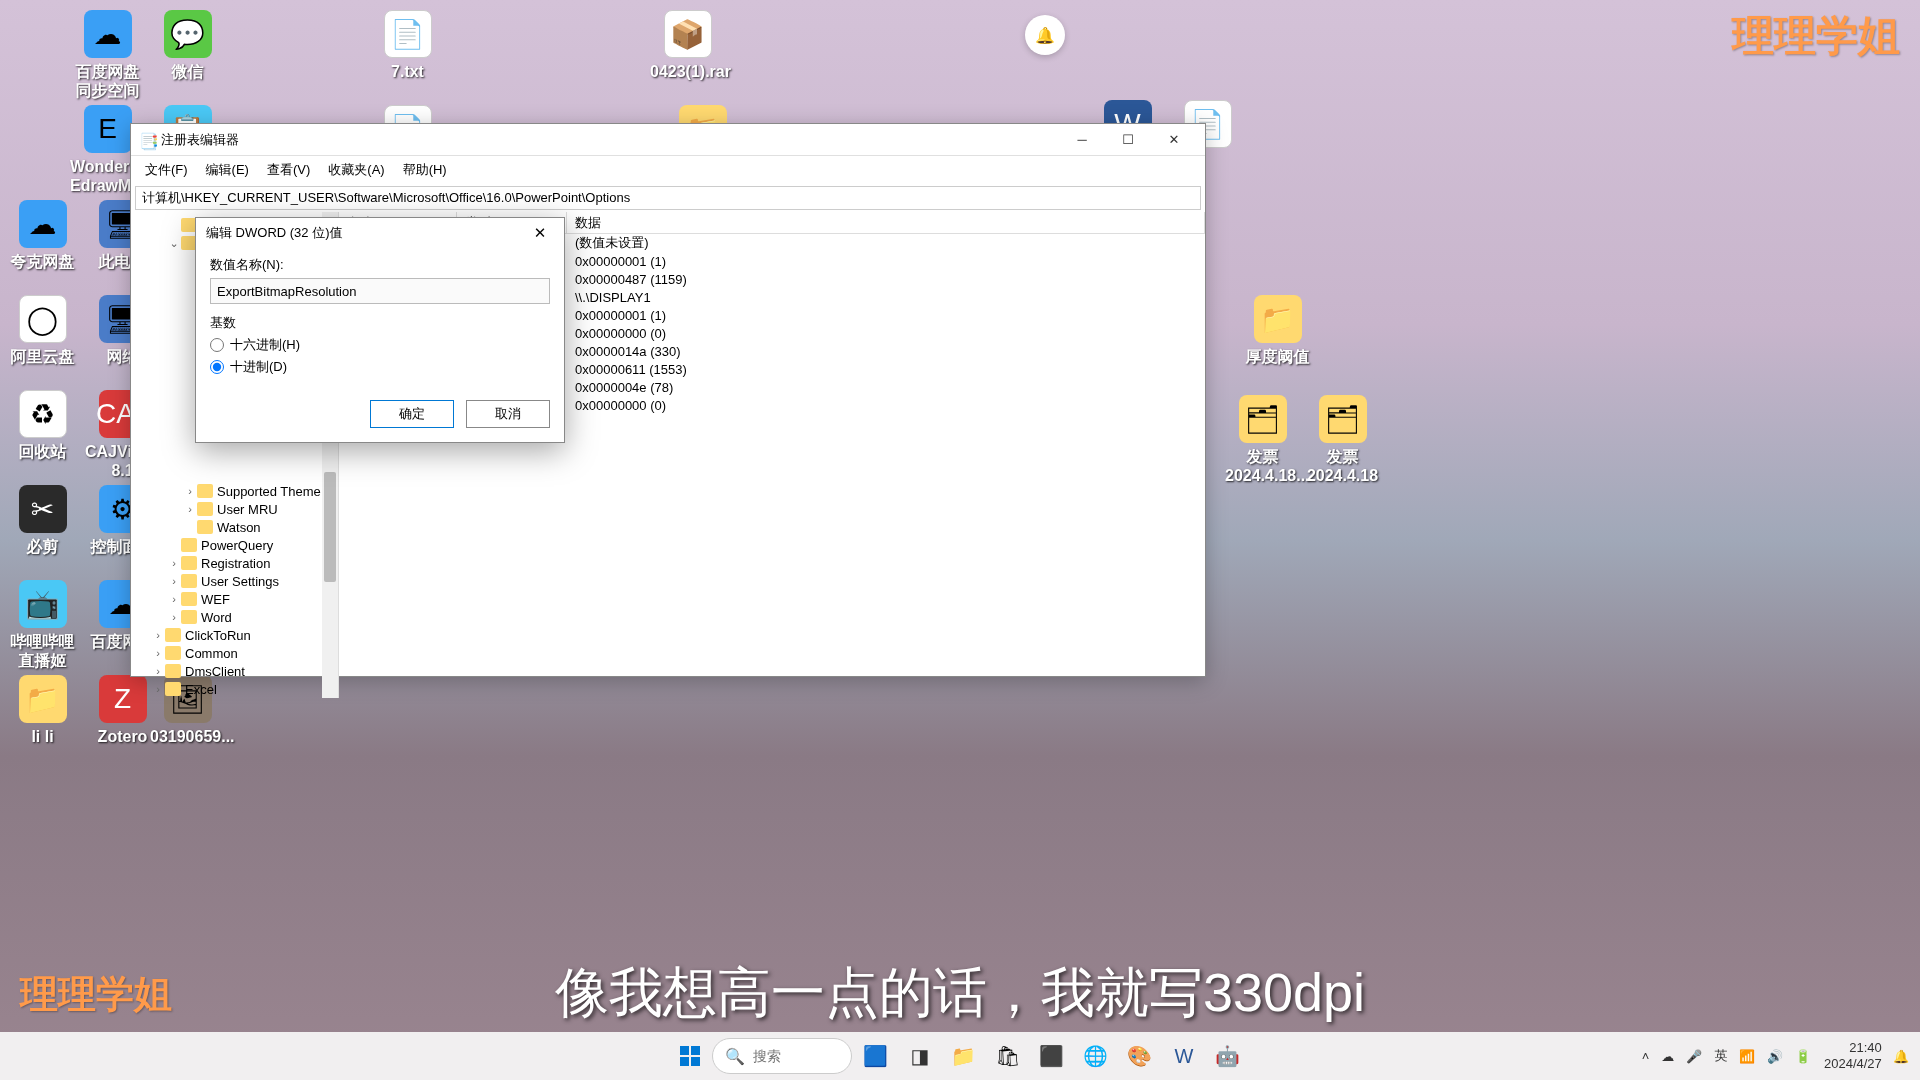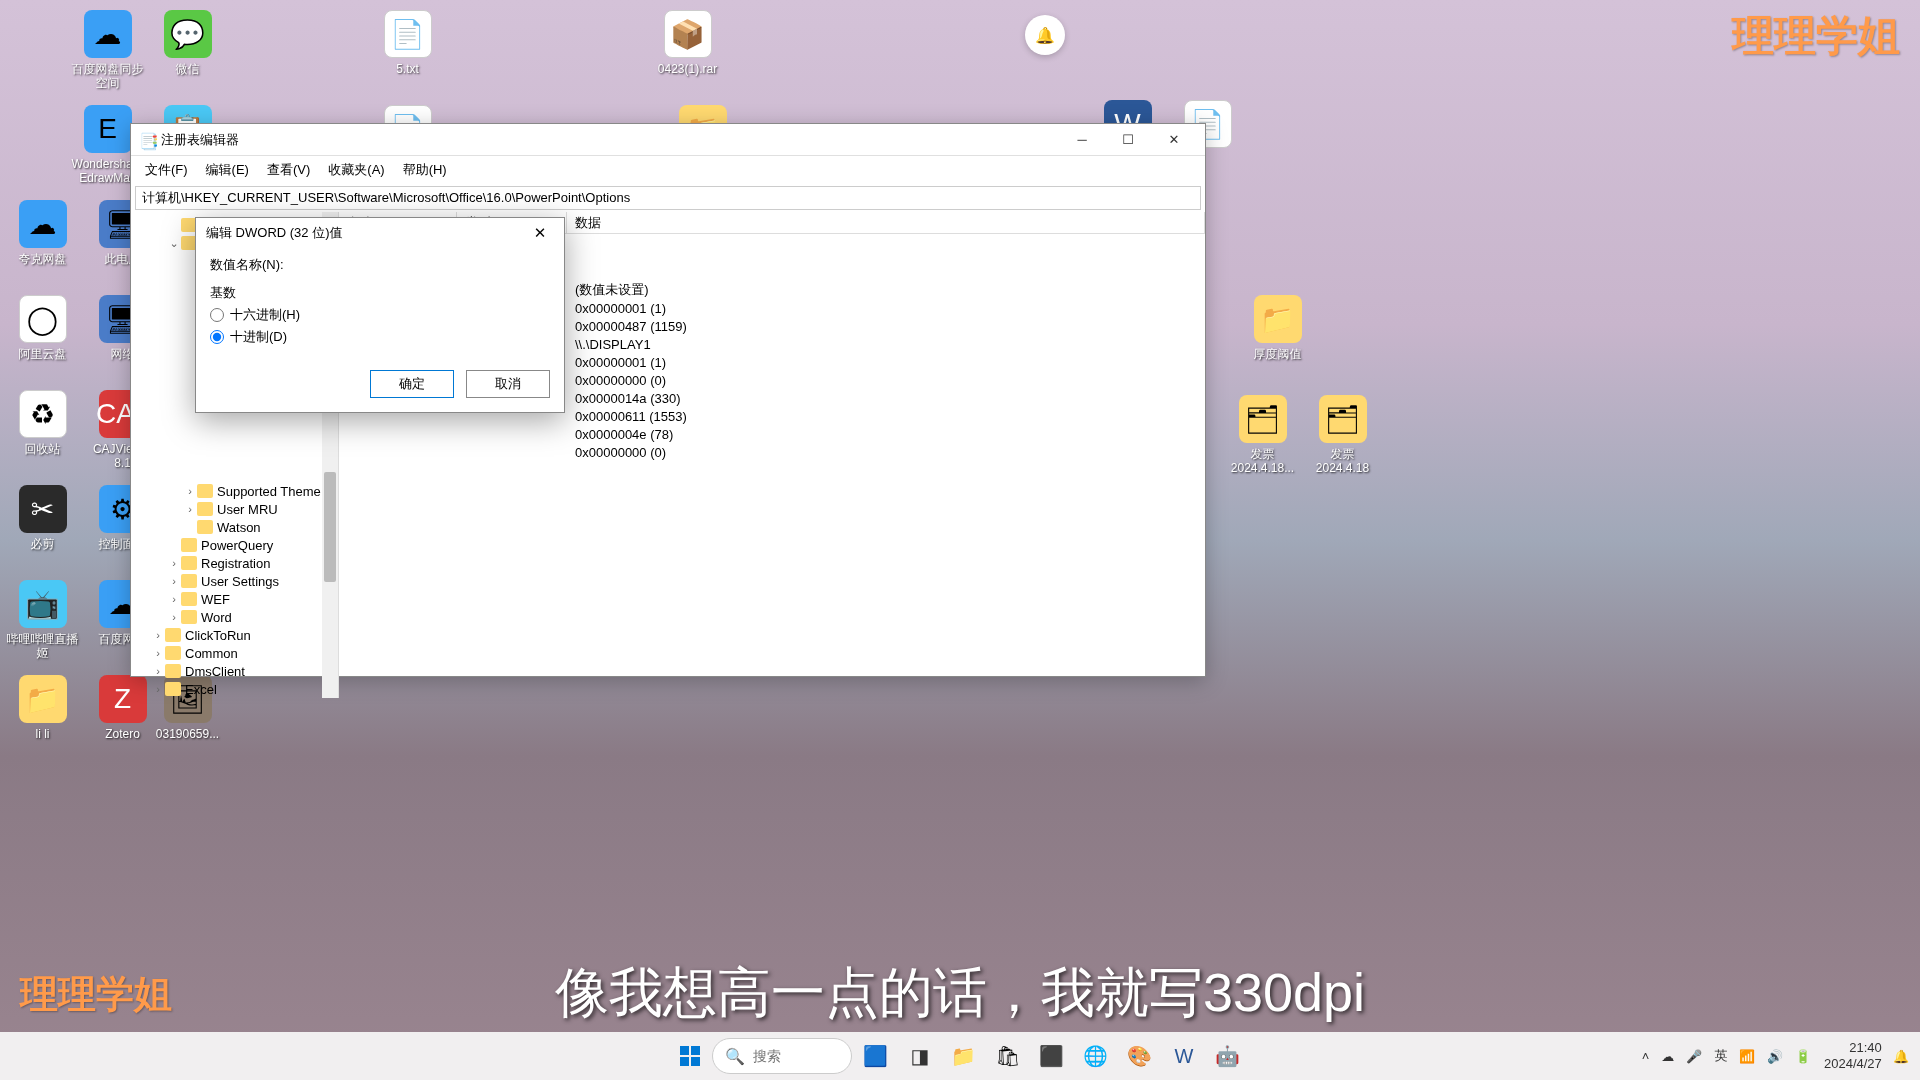--- a/index.html
+++ b/index.html
@@ -1,20 +1,20 @@
 <!DOCTYPE html>
 <html><head>
 <meta charset="utf-8">
 <style>
 *{margin:0;padding:0;box-sizing:border-box;font-family:"Microsoft YaHei","Segoe UI",sans-serif;}
 body{width:1920px;height:1080px;overflow:hidden;position:relative;background:linear-gradient(180deg,#d4c2d8 0%,#c8b5cc 30%,#a0a8b8 50%,#8a7a85 70%,#9a8590 100%);}
 .desktop{position:absolute;inset:0;}
 .d-icon{position:absolute;width:75px;text-align:center;cursor:pointer;}
 .d-icon .ico{width:48px;height:48px;margin:0 auto 4px;border-radius:8px;display:flex;align-items:center;justify-content:center;font-size:28px;}
-.d-icon .lbl{color:#fff;font-size:12px;text-shadow:1px 1px 2px rgba(0,0,0,0.8);line-height:1.2;}
+.d-icon .lbl{color:#fff;font-size:16px;text-shadow:1px 1px 2px rgba(0,0,0,0.8);line-height:1.2;font-weight:bold;}
 .watermark-tr{position:absolute;top:8px;right:20px;font-size:42px;color:#ff9a4a;font-weight:bold;text-shadow:1px 1px 2px rgba(0,0,0,0.3);}
 .watermark-bl{position:absolute;bottom:60px;left:20px;font-size:38px;color:#ff9a4a;font-weight:bold;text-shadow:1px 1px 2px rgba(0,0,0,0.3);}
 .subtitle{position:absolute;bottom:50px;left:50%;transform:translateX(-50%);font-size:54px;color:#fff;text-shadow:2px 2px 4px rgba(0,0,0,0.7);white-space:nowrap;}
 .taskbar{position:absolute;bottom:0;left:0;right:0;height:48px;background:rgba(248,248,248,0.92);backdrop-filter:blur(10px);display:flex;align-items:center;}
 .tb-center{position:absolute;left:50%;transform:translateX(-50%);display:flex;align-items:center;gap:4px;}
 .tb-start{width:36px;height:36px;display:flex;align-items:center;justify-content:center;}
 .tb-search{display:flex;align-items:center;background:#fff;border:1px solid #ccc;border-radius:18px;height:36px;width:140px;padding:0 12px;gap:8px;}
 .tb-search input{border:none;outline:none;font-size:14px;width:90px;background:transparent;}
 .tb-icon{width:40px;height:40px;display:flex;align-items:center;justify-content:center;font-size:20px;}
 .tb-right{position:absolute;right:10px;display:flex;align-items:center;gap:12px;font-size:13px;color:#333;}
@@ -28,21 +28,21 @@
 .menubar{height:28px;display:flex;align-items:center;padding:0 6px;gap:2px;}
 .menubar span{padding:4px 8px;font-size:13px;}
 .addrbar{height:24px;border:1px solid #ccc;margin:2px 4px;padding:2px 6px;font-size:13px;display:flex;align-items:center;}
 .reg-body{display:flex;height:486px;}
 .tree{width:208px;border-right:1px solid #ddd;overflow-y:auto;position:relative;font-size:13px;padding-top:4px;}
 .tree-sb{position:absolute;right:0;top:0;bottom:0;width:16px;background:#f0f0f0;}
 .tree-thumb{position:absolute;right:2px;top:260px;width:12px;height:110px;background:#bbb;border-radius:2px;}
 .tnode{display:flex;align-items:center;height:18px;padding-left:4px;white-space:nowrap;}
 .tnode .exp{width:14px;text-align:center;color:#666;font-size:11px;}
 .tnode .fold{width:16px;height:14px;background:#ffd970;border-radius:2px;margin-right:4px;}
-.list{flex:1;display:flex;flex-direction:column;gap:47px;}
+.list{flex:1;display:flex;flex-direction:column;}
 .list-hdr{height:22px;display:flex;border-bottom:1px solid #ddd;font-size:13px;}
 .list-hdr>div{padding:2px 8px;border-right:1px solid #ddd;}
 .col-name{width:118px;}
 .col-type{width:110px;}
 .col-data{flex:1;}
 .list-body{flex:1;overflow:auto;}
 .list-row{display:flex;height:18px;font-size:13px;align-items:center;}
 .list-row>div{padding:0 8px;}
 .dlg{position:absolute;background:#fff;border:1px solid #888;box-shadow:0 8px 30px rgba(0,0,0,0.35);width:370px;}
 .dlg-title{height:30px;display:flex;align-items:center;padding:0 10px;font-size:13px;}
@@ -77,21 +77,21 @@
   <div class="d-icon" style="top:10px;left:70px">
       <div class="ico dicon-blue">☁</div>
       <div class="lbl">百度网盘同步空间</div>
     </div>
   <div class="d-icon" style="top:10px;left:150px">
       <div class="ico dicon-green">💬</div>
       <div class="lbl">微信</div>
     </div>
   <div class="d-icon" style="top:10px;left:370px">
       <div class="ico dicon-white">📄</div>
-      <div class="lbl">5.txt</div>
+      <div class="lbl">7.txt</div>
     </div>
   <div class="d-icon" style="top:10px;left:650px">
       <div class="ico dicon-white">📦</div>
       <div class="lbl">0423(1).rar</div>
     </div>
 
   <div class="d-icon" style="top:105px;left:70px">
       <div class="ico dicon-blue">E</div>
       <div class="lbl">Wondershare EdrawMax</div>
     </div>
@@ -350,20 +350,21 @@
   </div>
 </div>
 
 <div class="dlg" style="top:217px;left:195px">
   <div class="dlg-title">
     <div class="txt">编辑 DWORD (32 位)值</div>
     <div class="dlg-close">✕</div>
   </div>
   <div class="dlg-body">
     <label>数值名称(N):</label>
+    <input type="text" style="border: 1px solid rgb(187, 187, 187); background: rgb(250, 250, 250);" value="ExportBitmapResolution">
     <div class="dlg-row">
       <div class="dlg-col">
         <label>基数</label>
         <div class="radio-row">
             <input type="radio" name="base" style="">
             <span>十六进制(H)</span>
           </div>
         <div class="radio-row">
             <input type="radio" name="base" checked="" style="">
             <span>十进制(D)</span>

